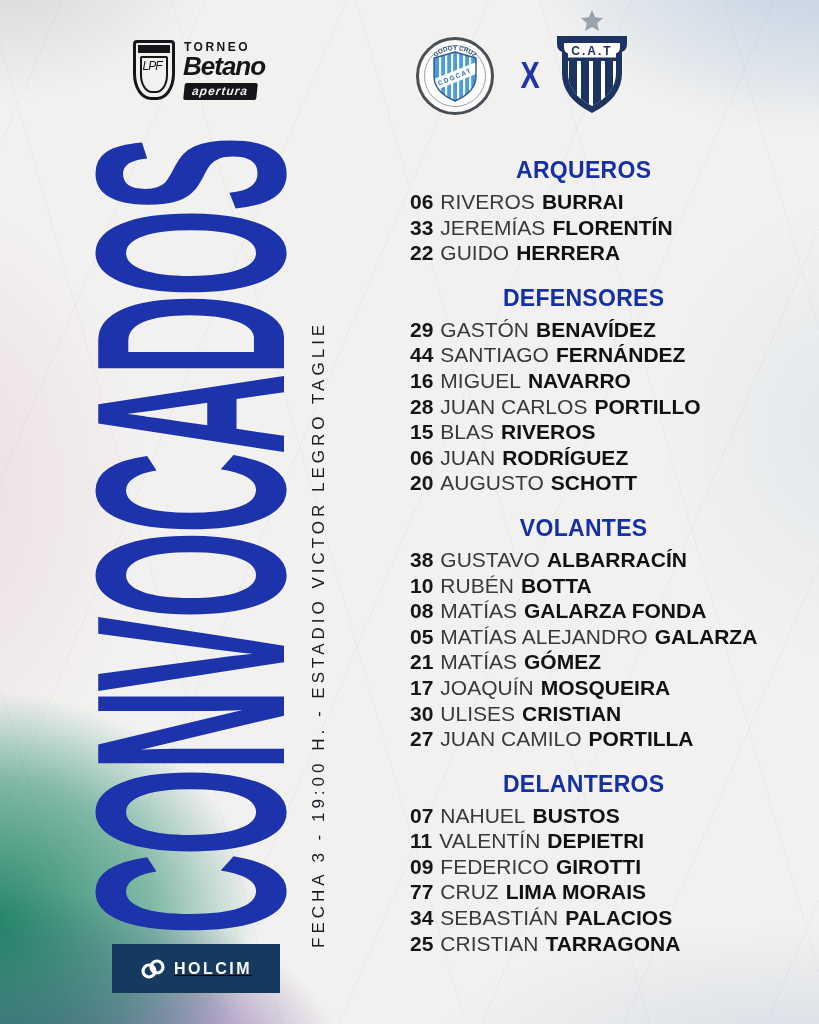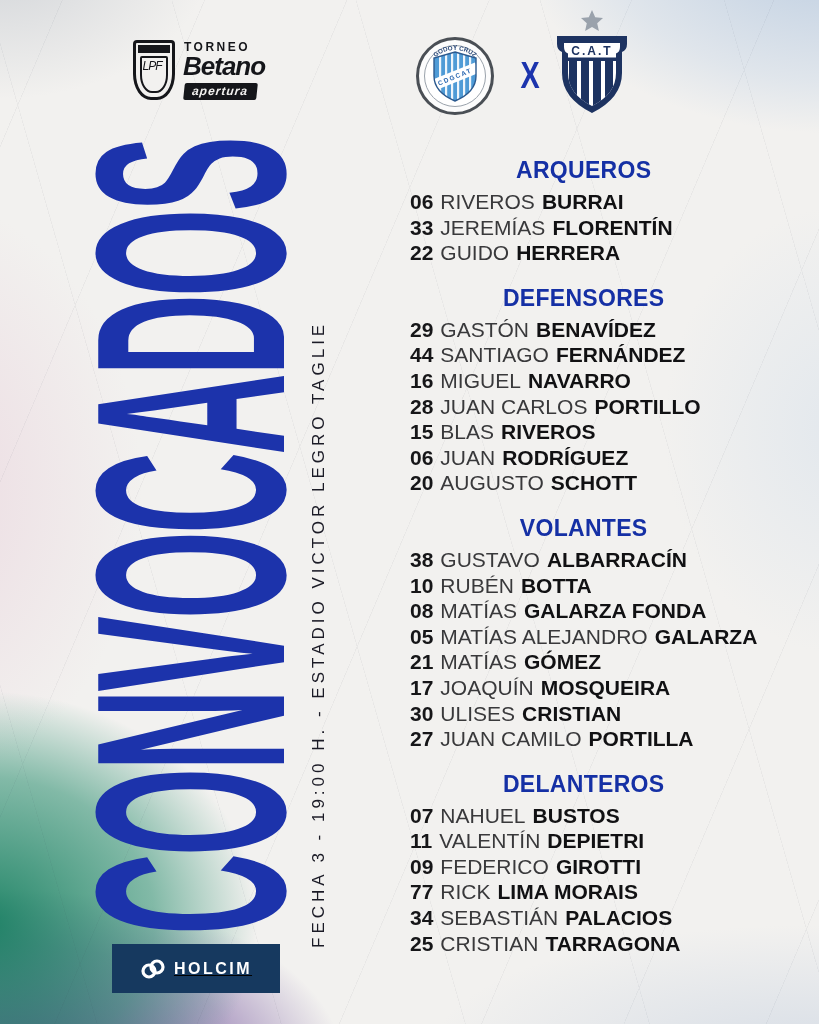--- a/index.html
+++ b/index.html
@@ -241,21 +241,21 @@
 
     <div class="player-row">
       <span class="num">11</span><span class="first">VALENTÍN</span><span class="last">DEPIETRI</span>
     </div>
 
     <div class="player-row">
       <span class="num">09</span><span class="first">FEDERICO</span><span class="last">GIROTTI</span>
     </div>
 
     <div class="player-row">
-      <span class="num">77</span><span class="first">RICK</span><span class="last">LIMA MORAIS</span>
+      <span class="num">77</span><span class="first">CRUZ</span><span class="last">LIMA MORAIS</span>
     </div>
 
     <div class="player-row">
       <span class="num">34</span><span class="first">SEBASTIÁN</span><span class="last">PALACIOS</span>
     </div>
 
     <div class="player-row">
       <span class="num">25</span><span class="first">CRISTIAN</span><span class="last">TARRAGONA</span>
     </div>
   </div>

